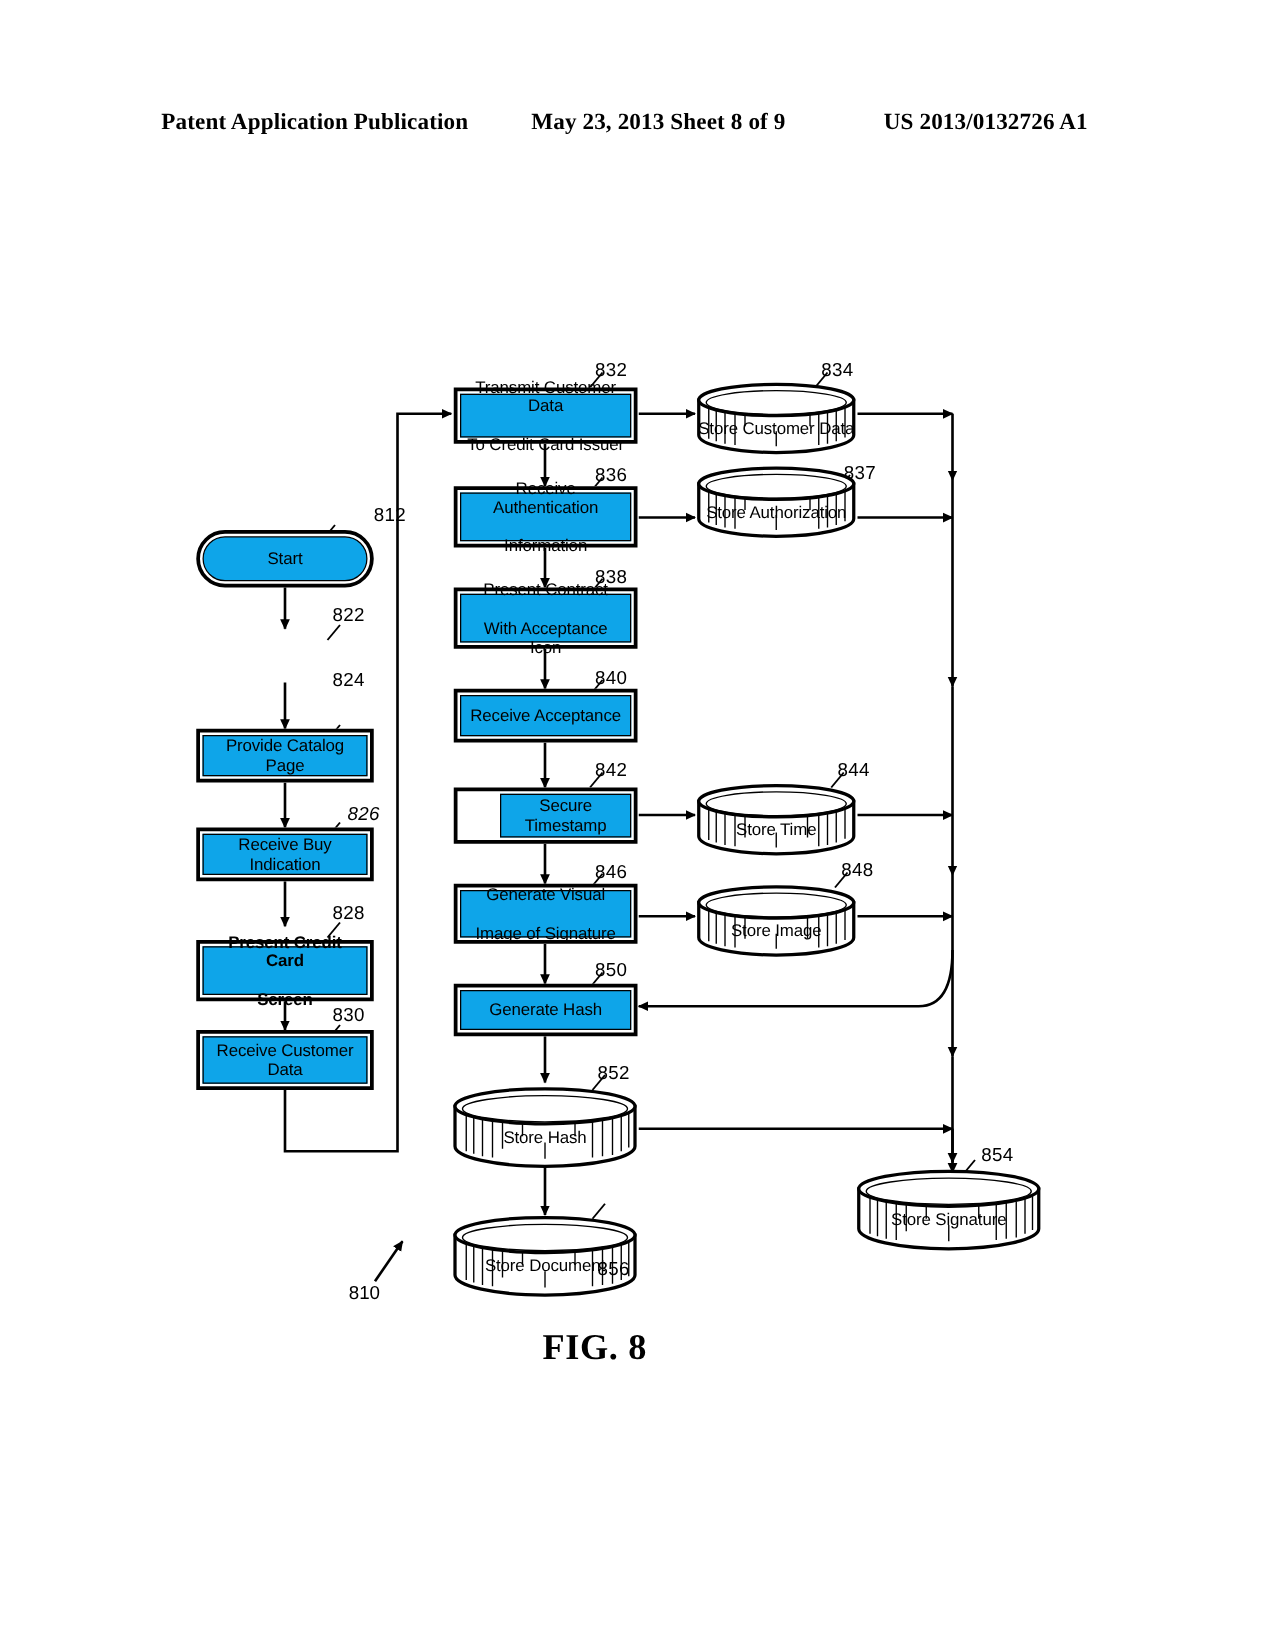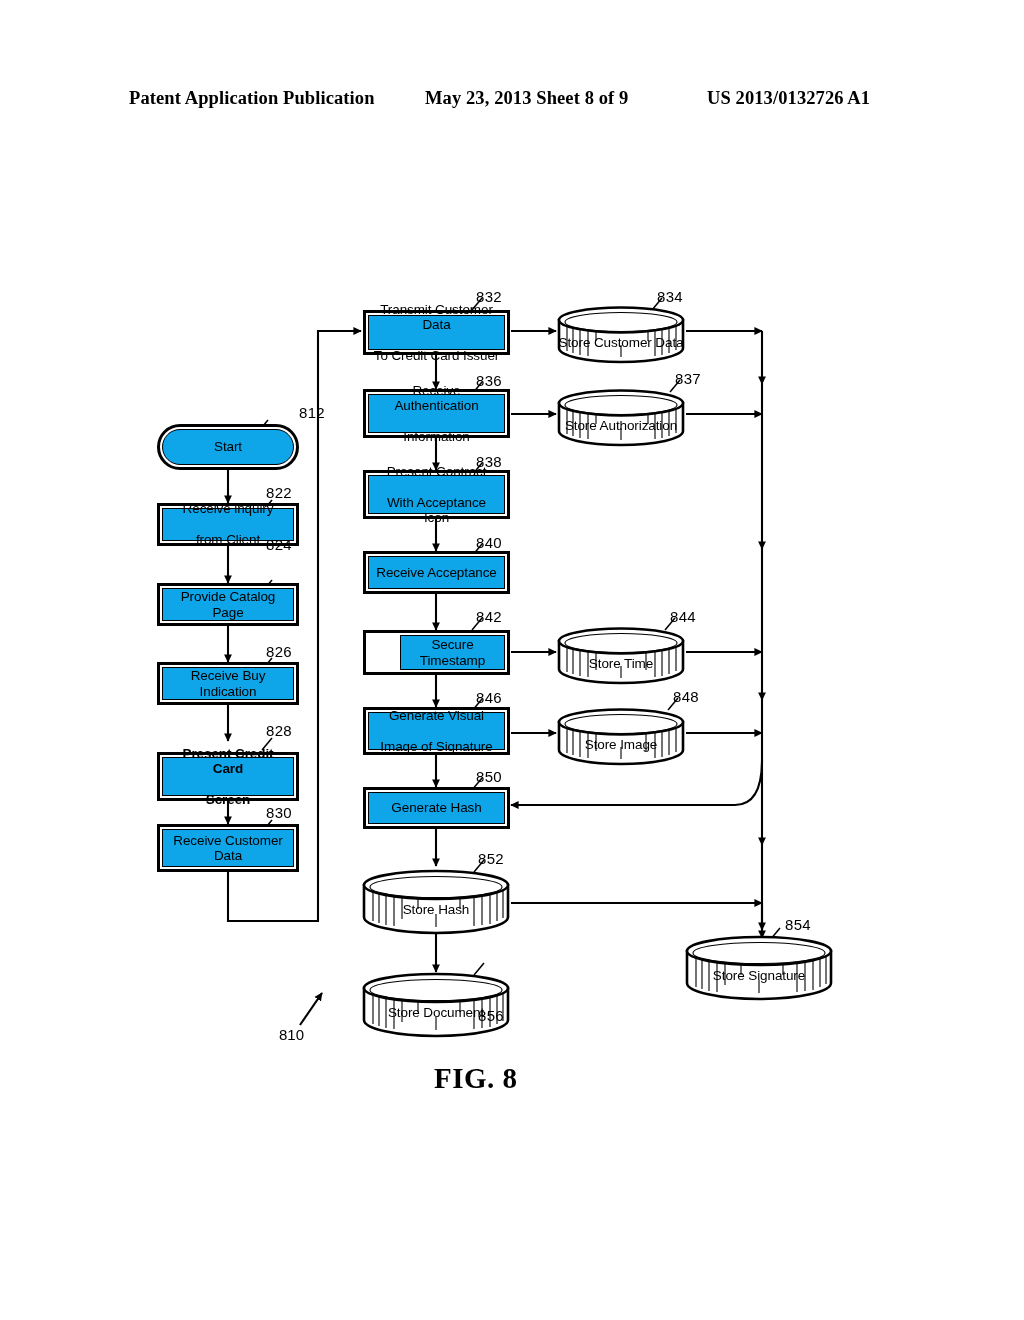--- a/index.html
+++ b/index.html
@@ -133,40 +133,35 @@
     </g>
   </svg>
 
   <div class="pbox start" style="left:157px;top:424px;width:142px;height:46px;">
     <div class="inner">
         <span>Start</span>
       </div>
   </div>
   <div class="ref" style="left:262px;top:404px;margin-left:37px;">812</div>
 
-  <div class="pbox" style="left:157px;top:503px;width:142px;height:43px;">
-    <div class="inner">
-        <span><span>Receive inquiry</span><br><span>from Client</span></span>
-      </div>
-  </div>
   <div class="ref" style="left:266px;top:484px;">822</div>
 
   <div class="pbox" style="left:157px;top:583px;width:142px;height:43px;">
     <div class="inner">
         <span>Provide Catalog Page</span>
       </div>
   </div>
   <div class="ref" style="left:266px;top:536px;">824</div>
 
   <div class="pbox" style="left:157px;top:662px;width:142px;height:43px;">
     <div class="inner">
         <span>Receive Buy Indication</span>
       </div>
   </div>
-  <div class="ref" style="left:266px;top:643px;">826</div>
+  <div class="ref" style="left:278px;top:643px;font-style:italic;">826</div>
 
   <div class="pbox" style="left:157px;top:752px;width:142px;height:49px;font-weight:bold;">
     <div class="inner">
         <span><span>Present Credit Card</span><br><span>Screen</span></span>
       </div>
   </div>
   <div class="ref" style="left:266px;top:722px;">828</div>
 
   <div class="pbox" style="left:157px;top:824px;width:142px;height:48px;">
     <div class="inner">
@@ -290,21 +285,21 @@
           <line x1="99" y1="25" x2="99" y2="51"></line>
         <line x1="106" y1="24" x2="106" y2="50"></line>
           <line x1="113" y1="22" x2="113" y2="48"></line>
         <line x1="120" y1="20" x2="120" y2="45"></line>
       </g>
     </svg>
     <div class="cyl-label" style="top:30px;">Store Customer Data</div>
   </div>
   <div class="ref" style="left:657px;top:288px;">834</div>
 
-  <div class="cyl" style="left:556px;top:388px;width:130px;height:58px;">
+  <div class="cyl" style="left:556px;top:372px;width:130px;height:58px;">
     <svg width="130" height="58" viewBox="0 0 130 58" xmlns="http://www.w3.org/2000/svg">
       <path d="M3,15 L3,43 A62,14 0 0 0 127,43 L127,15 Z" fill="#fff" stroke="#000" stroke-width="2.6"></path>
       <ellipse cx="65" cy="15" rx="62" ry="12.5" fill="#fff" stroke="#000" stroke-width="2.6"></ellipse>
       <ellipse cx="65" cy="17" rx="56" ry="9.5" fill="none" stroke="#000" stroke-width="1.1"></ellipse>
       <g stroke="#000" stroke-width="1.1">
         <line x1="11" y1="20" x2="11" y2="46"></line>
           <line x1="17" y1="22" x2="17" y2="48"></line>
         <line x1="24" y1="24" x2="24" y2="50"></line>
           <line x1="32" y1="25" x2="32" y2="51"></line>
         <line x1="40" y1="26" x2="40" y2="36"></line>

